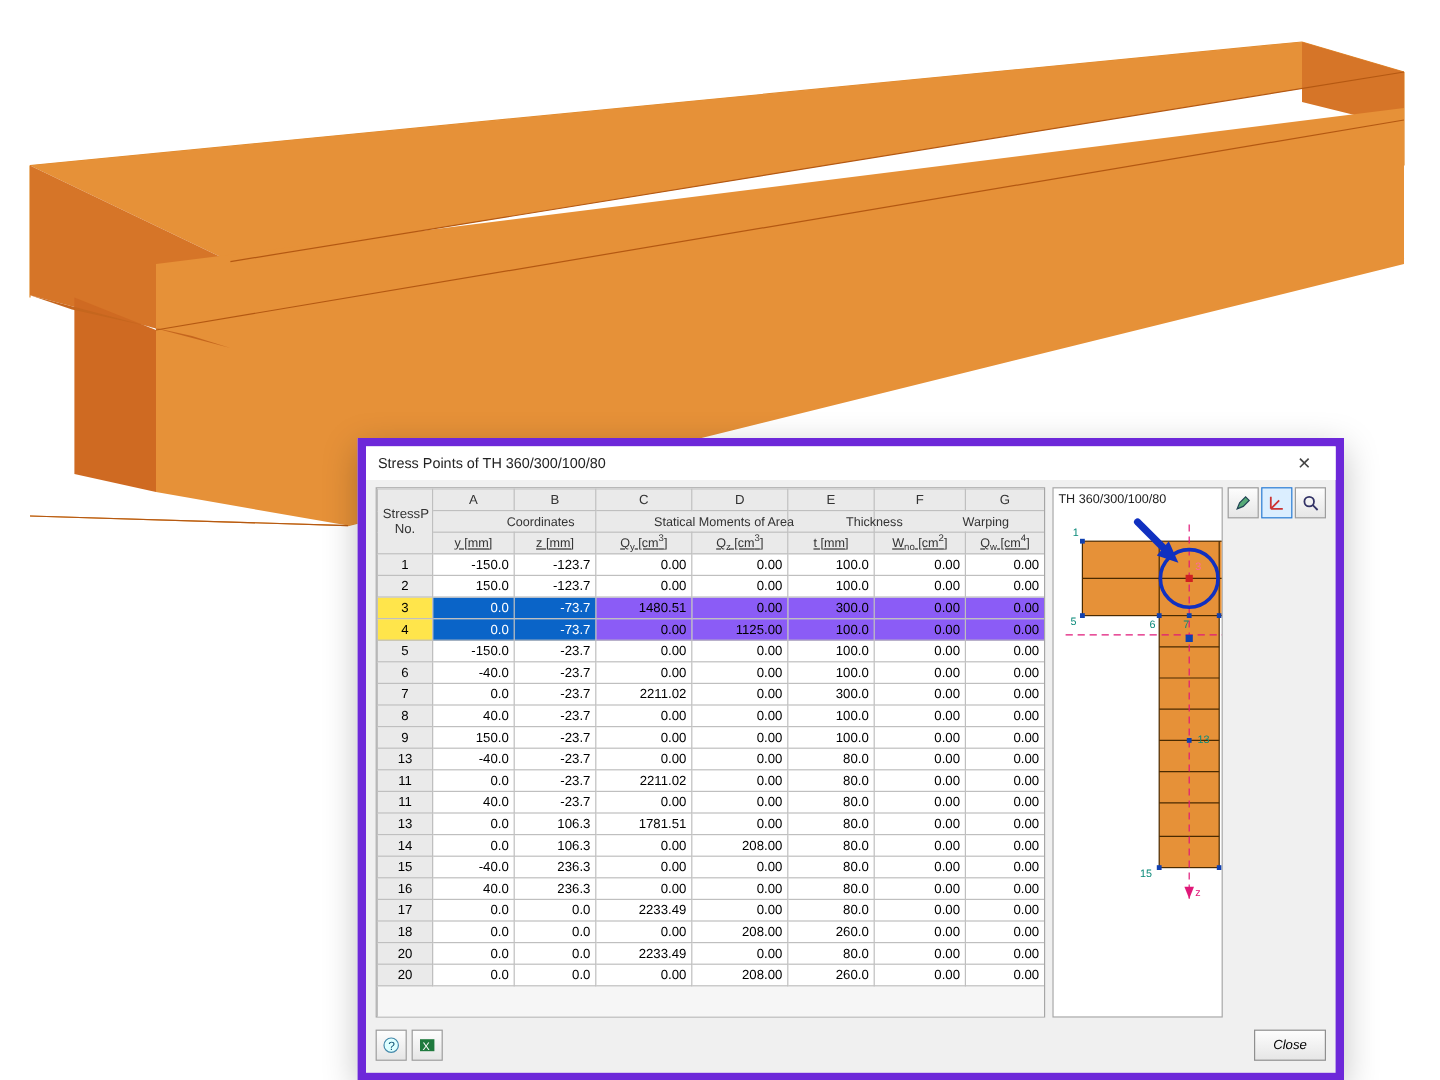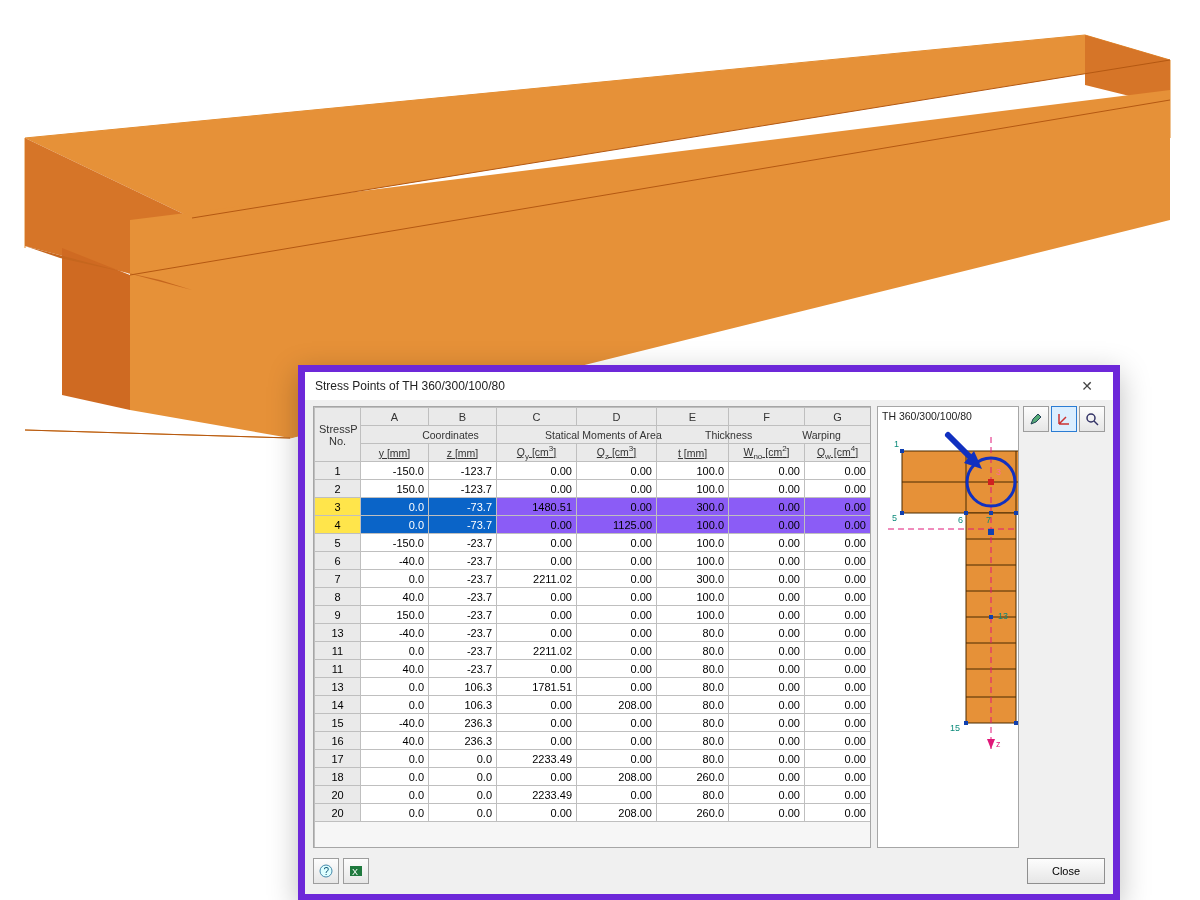--- a/index.html
+++ b/index.html
@@ -139,25 +139,26 @@
   .dialog-footer {
     position: absolute;
     left: 8px; right: 8px; bottom: 8px;
     height: 30px;
     display: flex;
     align-items: center;
     justify-content: space-between;
   }
   .footer-left { display: flex; gap: 4px; }
   .close-btn {
-    width: 78px; height: 26px;
+    width: 60px; height: 26px;
     border: 1px solid #8f8f8f;
     background: linear-gradient(#fdfdfd,#e6e6e6);
     font-size: 11px;
     cursor: pointer;
+    font-style: italic;
   }
   sub, sup { font-size: 8px; }
 </style>
 </head>
 <body>
 
 <div class="stage">
   <svg width="1200" height="900" viewBox="0 0 1200 900">
 
     <g stroke="#e08a2c" stroke-width="1" fill="none">

